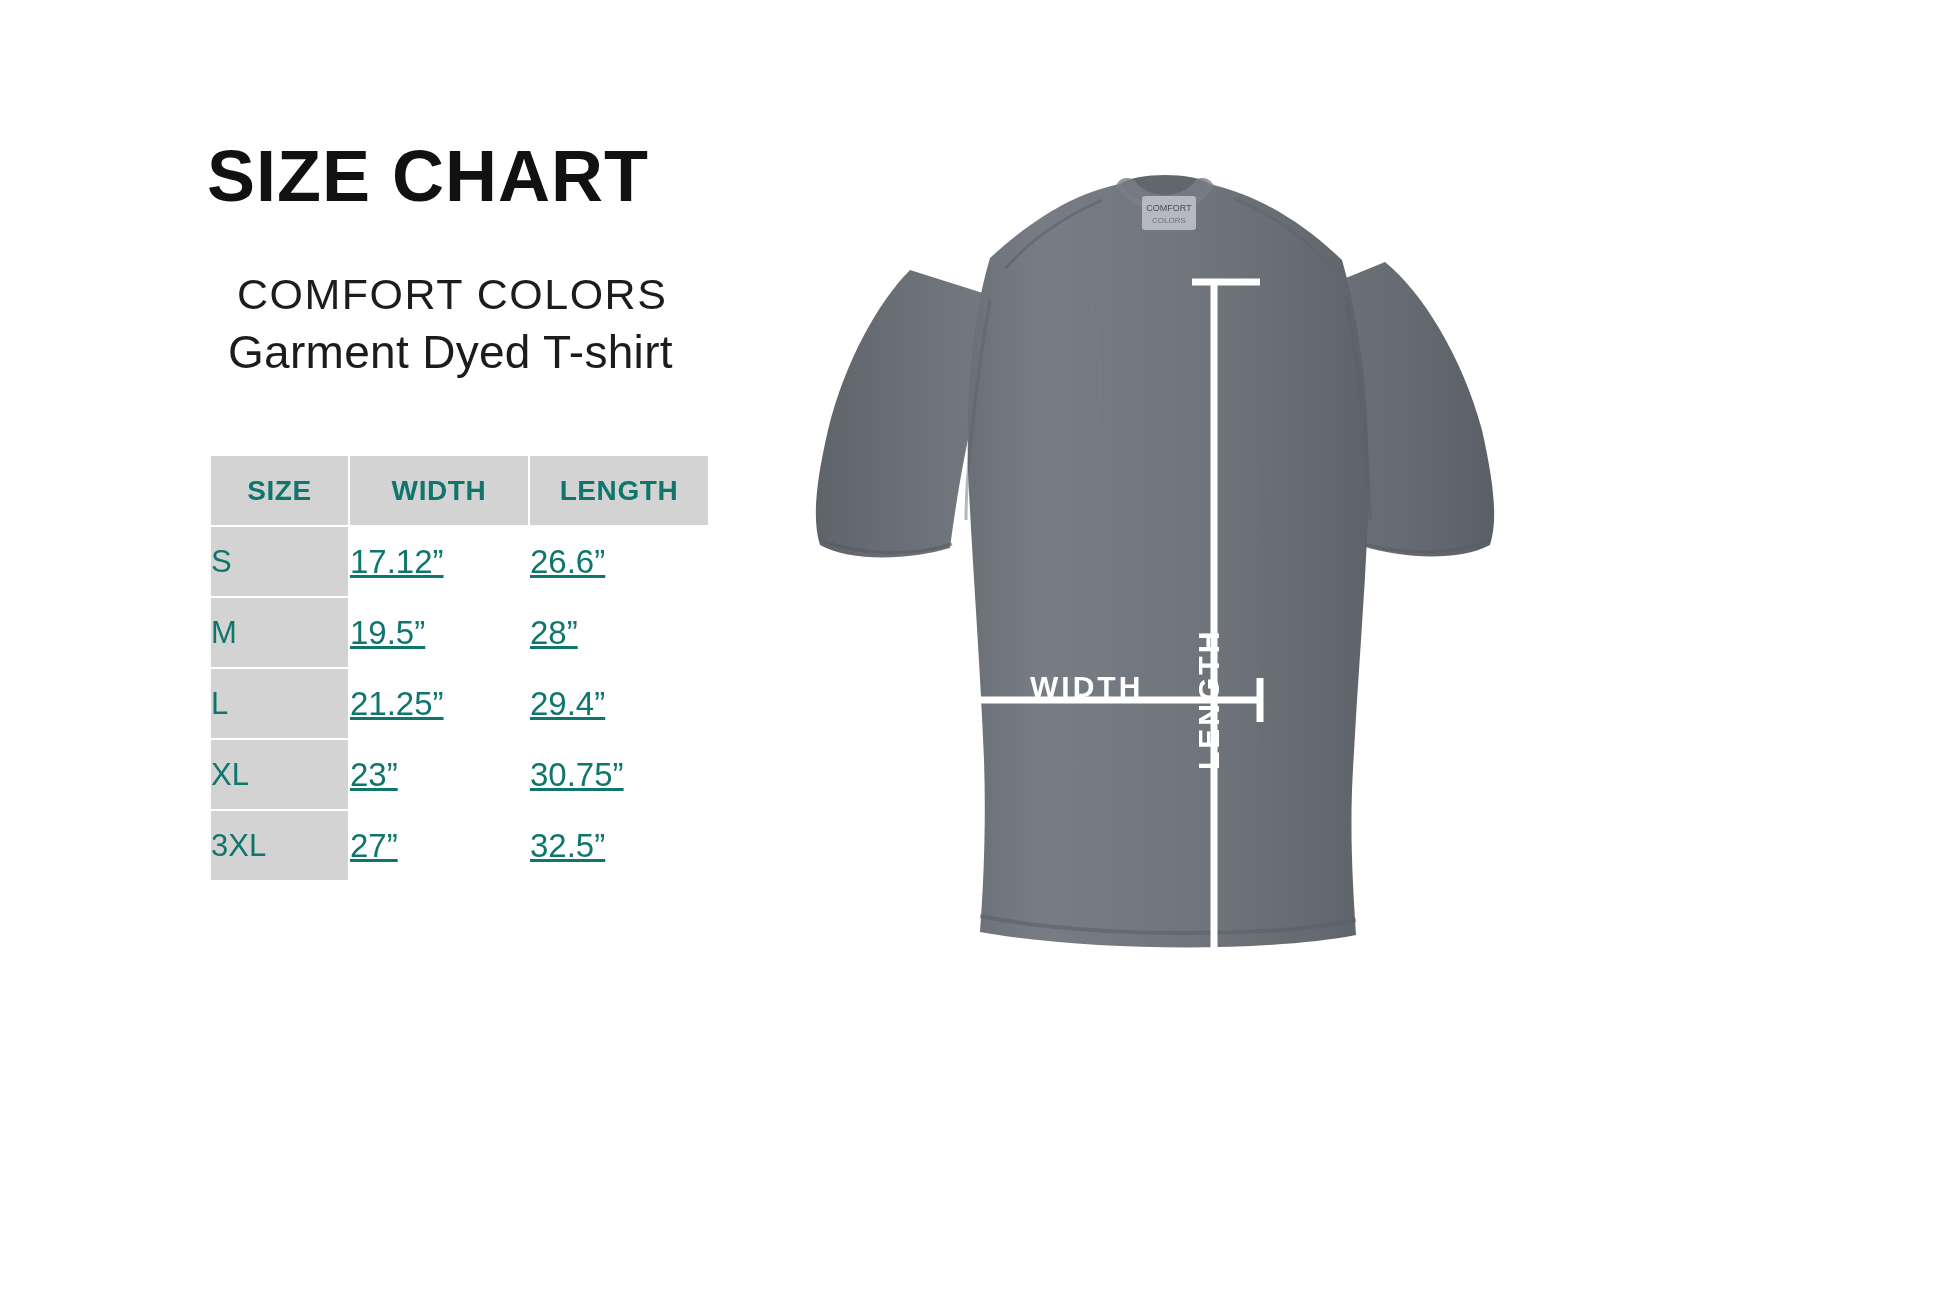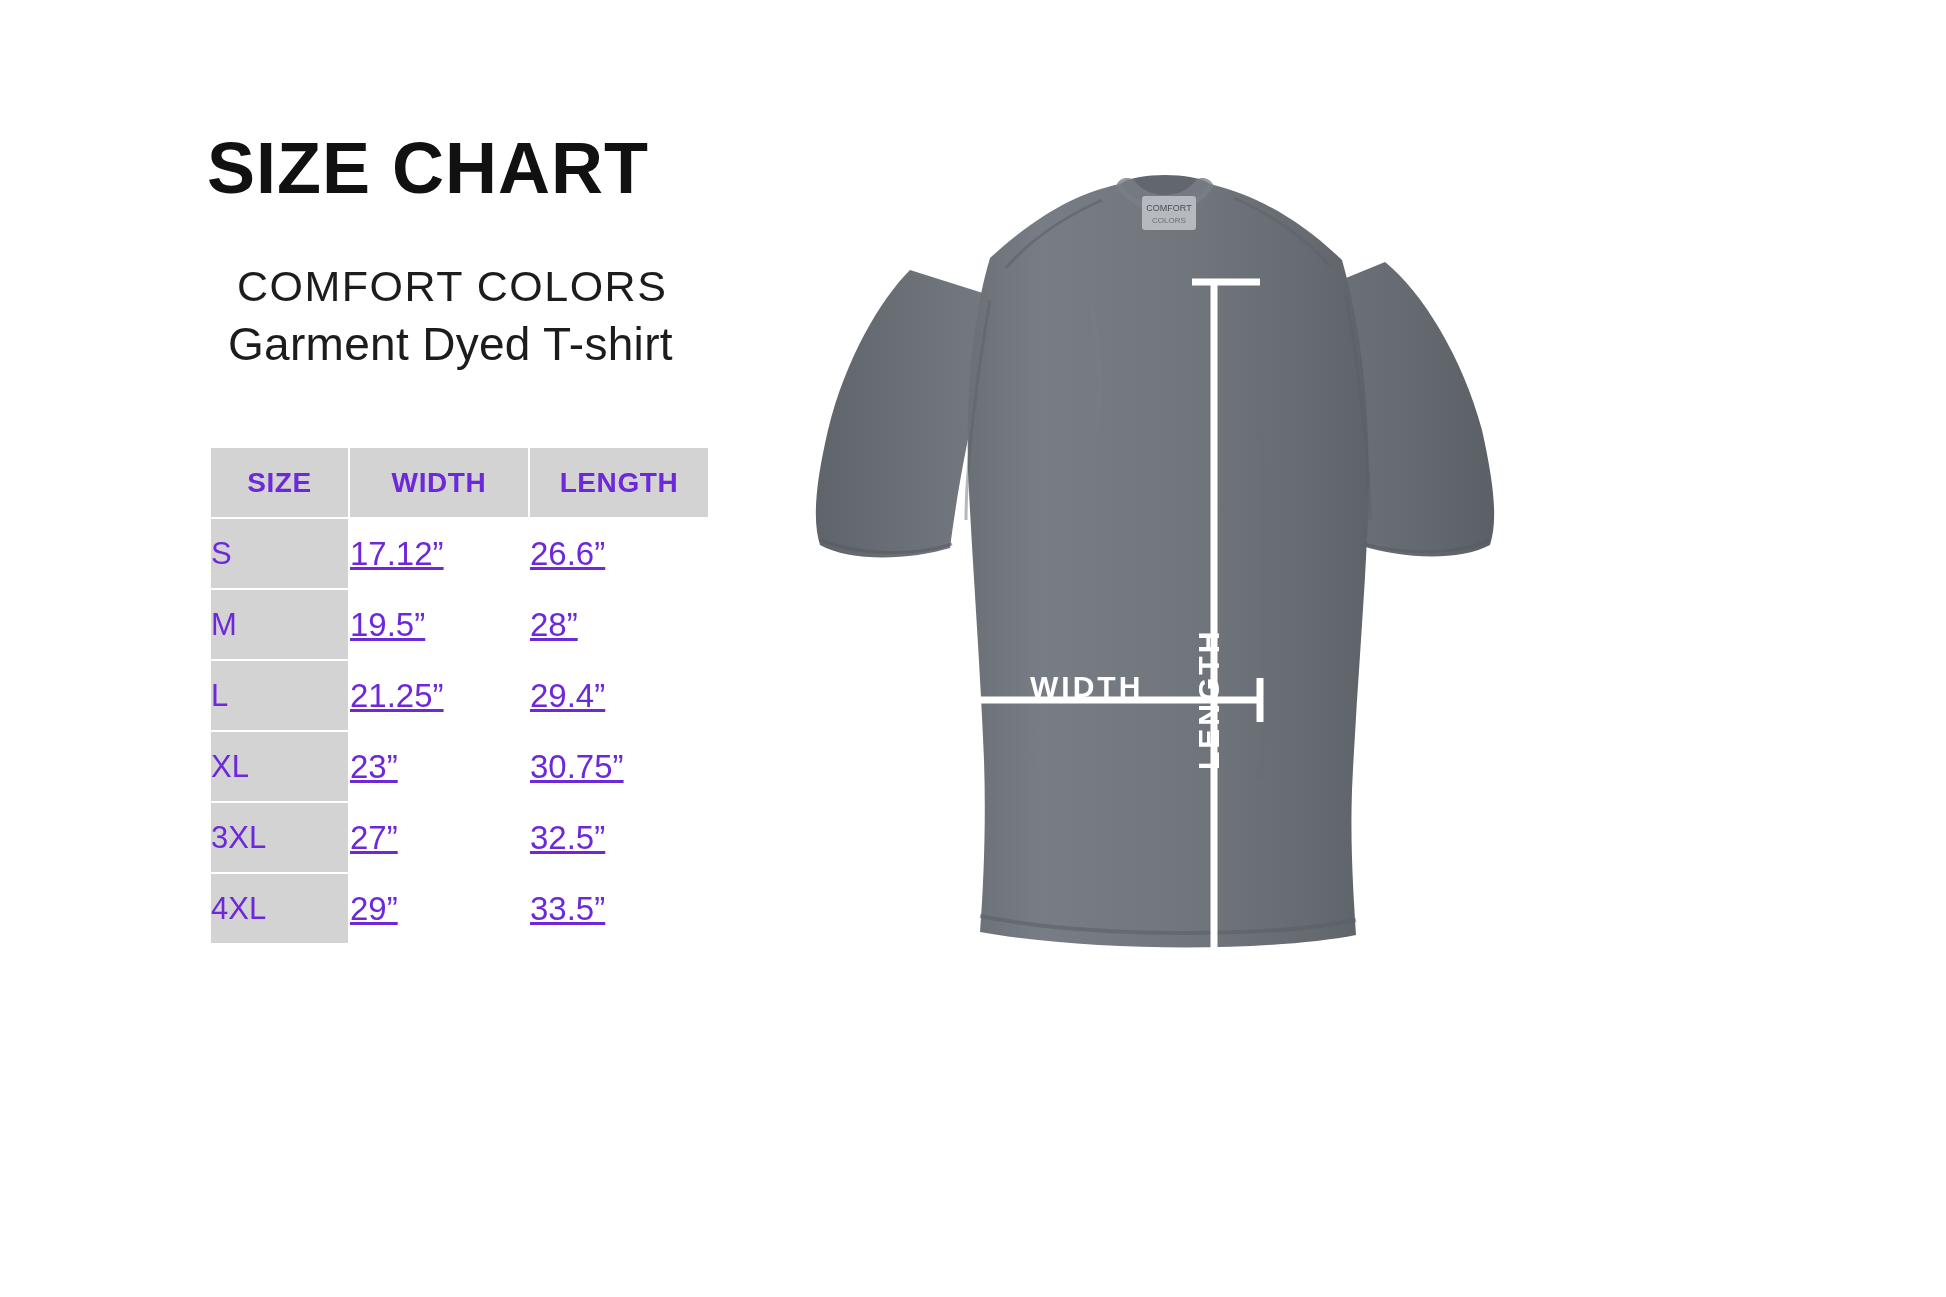--- a/index.html
+++ b/index.html
@@ -13,21 +13,21 @@
     font-family: "Liberation Sans", sans-serif;
     color: #1a1a1a;
     overflow: hidden;
     position: relative;
   }
 
   
   .left-panel {
     position: absolute;
     left: 0;
-    top: 4px;
+    top: 12px;
     width: 820px;
     height: 957px;
     padding-left: 27px;
   }
 
   .title {
     position: absolute;
     left: 207px;
     top: 128px;
     font-size: 72px;
@@ -67,21 +67,21 @@
     top: 442px;
     border-collapse: collapse;
     table-layout: fixed;
   }
   .size-table th,
   .size-table td {
     border: 2px solid #ffffff;
     height: 69px;
     vertical-align: middle;
     font-weight: 400;
-    color: #6d28d9;
+    color: #0f766e;
     padding: 0;
   }
   .size-table th {
     background: #d3d3d3;
     font-size: 28px;
     font-weight: 700;
     letter-spacing: 0.6px;
   }
   .size-table td.size-cell {
     background: #d3d3d3;
@@ -167,25 +167,20 @@
       </tr>
       <tr>
         <td class="size-cell">XL</td>
         <td class="val-cell">23”</td>
         <td class="val-cell">30.75”</td>
       </tr>
       <tr>
         <td class="size-cell">3XL</td>
         <td class="val-cell">27”</td>
         <td class="val-cell">32.5”</td>
-      </tr>
-      <tr>
-        <td class="size-cell">4XL</td>
-        <td class="val-cell">29”</td>
-        <td class="val-cell">33.5”</td>
       </tr>
     </tbody>
   </table>
 </div>
 
 <div class="shirt-area">
 
   <svg class="shirt-svg" width="1156" height="1297" viewBox="0 0 1156 1297">
     <defs>
       <linearGradient id="bodyGrad" x1="0" y1="0" x2="1" y2="0">

